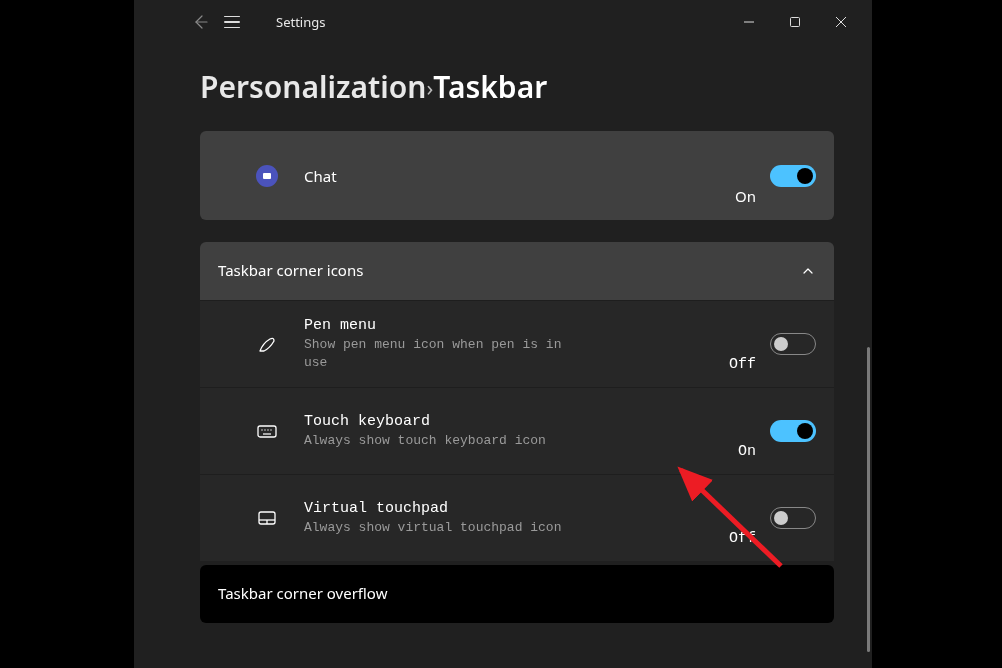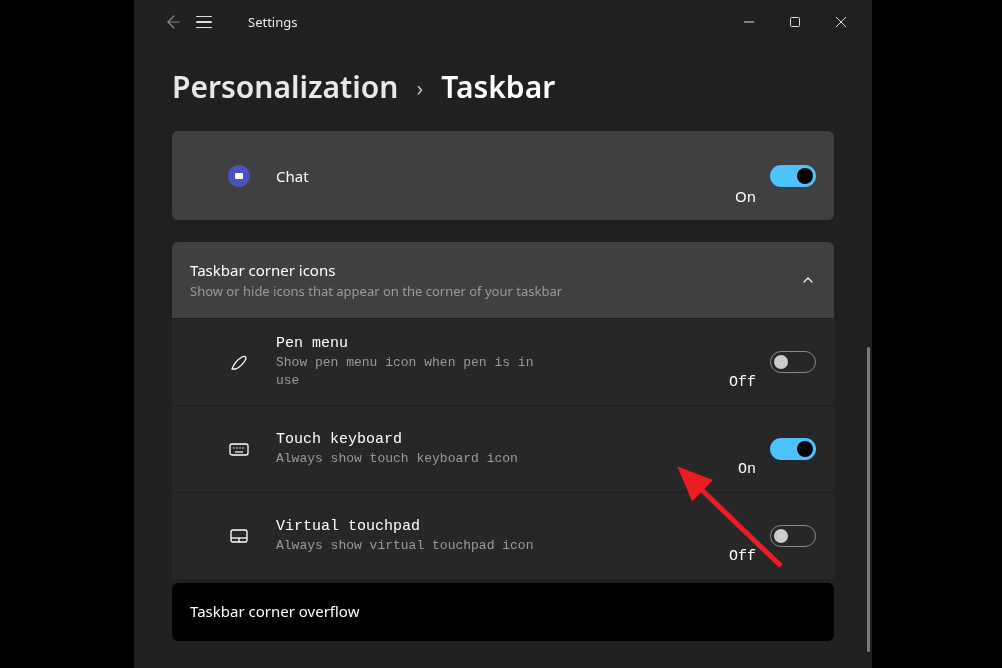--- a/index.html
+++ b/index.html
@@ -13,20 +13,21 @@
     }
     .window {
       position: absolute;
       left: 134px;
       top: 0;
       width: 738px;
       height: 668px;
       background: #202020;
       display: flex;
       flex-direction: column;
+      padding-left: 28px;
     }
     .titlebar {
       height: 44px;
       display: flex;
       align-items: center;
       padding: 0 8px;
     }
     .titlebar-left {
       display: flex;
       align-items: center;
@@ -80,21 +81,20 @@
     }
     .content {
       flex: 1;
       padding: 22px 38px 0 38px;
       color: #fff;
       overflow: hidden;
     }
     .breadcrumb {
       display: flex;
       align-items: center;
-      gap: 18px;
       margin-bottom: 24px;
     }
     .crumb-parent {
       font-size: 30px;
       font-weight: 600;
       color: #e8e8e8;
     }
     .crumb-sep {
       font-size: 22px;
       color: #bbb;
@@ -331,21 +331,20 @@
         </div>
       </div>
     </div>
 
     <div style="height:18px"></div>
 
     <div class="card">
       <div class="section-header">
         <div class="section-header-text">
           <div class="section-title">Taskbar corner icons</div>
-          <div class="section-desc">Show or hide icons that appear on the corner of your taskbar</div>
         </div>
         <div class="section-chevron">
           <svg width="14" height="14" viewBox="0 0 14 14">
               <path d="M3 9 L7 5 L11 9" stroke="#fff" stroke-width="1.2" fill="none" stroke-linecap="round" stroke-linejoin="round"></path>
             </svg>
         </div>
       </div>
       <div class="section-body extra-pad">
 
         <div class="row">

